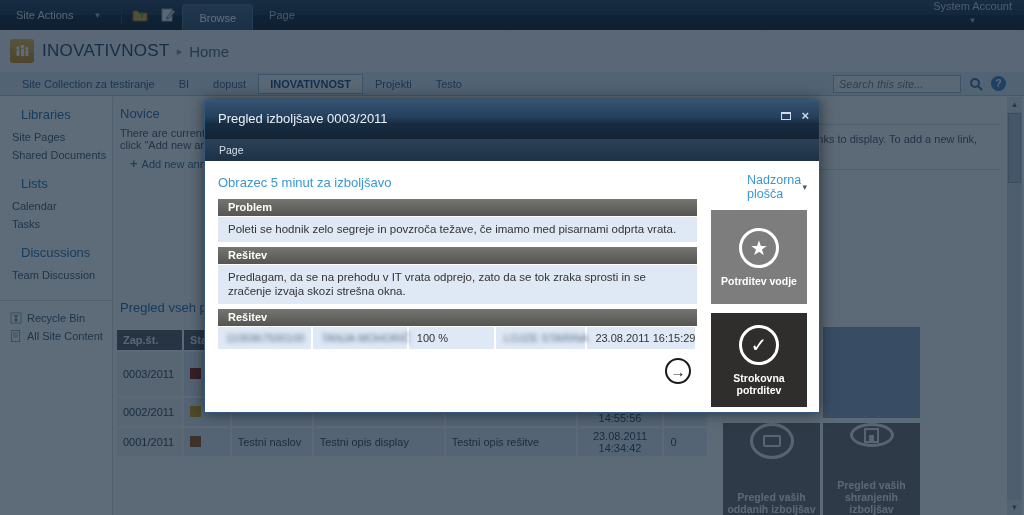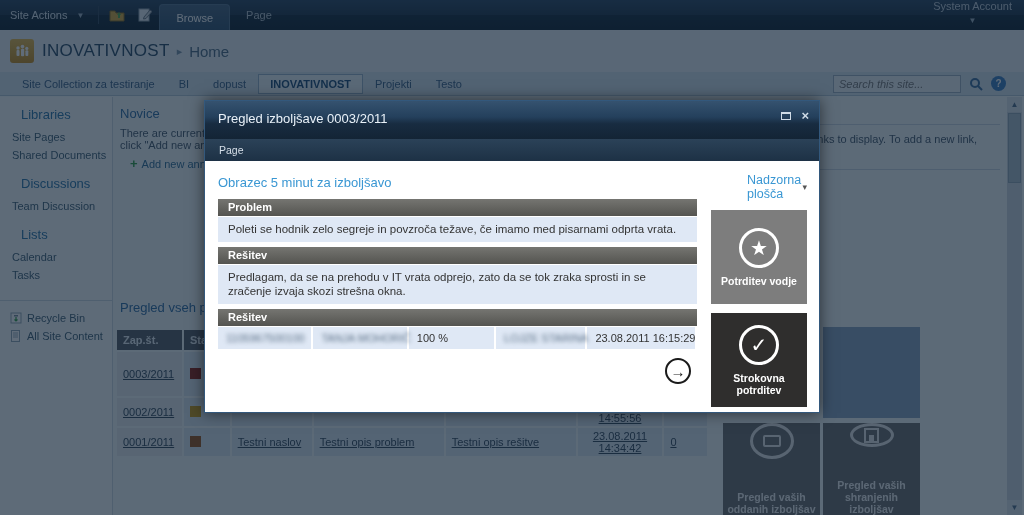--- a/index.html
+++ b/index.html
@@ -4,21 +4,21 @@
 <style>
   * { margin:0; padding:0; box-sizing:border-box; }
   html,body { width:1024px; height:515px; overflow:hidden; }
   body { font-family:"Liberation Sans", sans-serif; background:#fff; }
   #app { position:relative; width:1024px; height:515px; background:#f4f8fa; overflow:hidden; }
 
   
   .topbar { position:absolute; left:0; top:0; width:1024px; height:30px;
     background:linear-gradient(180deg,#2b4560 0%,#1f3549 50%,#152839 51%,#10202f 100%);
     color:#cfdbe6; font-size:11px; display:flex; align-items:stretch; }
-  .site-actions { padding:0 10px; display:flex; align-items:center; gap:9px; color:#dbe5ee; cursor:pointer; }
+  .site-actions { padding:0 16px; display:flex; align-items:center; gap:20px; color:#dbe5ee; cursor:pointer; }
   .tb-sep { width:1px; height:18px; background:#33475c; margin:6px 4px; }
   .tb-icon { width:22px; height:22px; margin:4px 3px; display:flex; align-items:center; justify-content:center; }
   .ribbon-tab { padding:0 16px; display:flex; align-items:center; color:#b8c4ce; cursor:pointer; }
   .ribbon-tab.active { background:linear-gradient(180deg,#4a6residual,#33506b) ; }
   .ribbon-tab.active { background:linear-gradient(180deg,#47637f 0%,#31506d 100%); color:#fff;
     border-radius:4px 4px 0 0; margin-top:4px; border:1px solid #56728e; border-bottom:none; }
   .topbar-right { margin-left:auto; padding-right:12px; display:flex; align-items:center; gap:4px; color:#c2cdd8;flex-direction:column; }
   .caret { font-size:8px; color:#9fb0bf; }
 
   
@@ -54,21 +54,21 @@
   .wp-title { position:absolute; font-size:13px; color:#2e6da4; cursor:pointer; white-space:nowrap; }
   .announce-text { position:absolute; left:120px; top:127px; width:390px; font-size:11px; color:#44586a; }
   .announce-add { position:absolute; left:130px; top:156px; font-size:11px; color:#2f6e96; cursor:pointer; white-space:nowrap; }
   .plus { color:#2f9e44; font-weight:bold; font-size:13px; margin-right:4px; }
   .links-empty { position:absolute; left:662px; top:124px; width:338px; font-size:11px; color:#44586a;
     border-top:1px solid #c9d6e1; border-bottom:1px solid #c9d6e1; padding:8px 0 12px 0; }
 
   
   .bg-table { position:absolute; left:115px; top:328px; border-collapse:separate; border-spacing:2px; background:transparent; table-layout:fixed; }
   .bg-table th { background:#555b63; color:#e8edf2; font-size:11px; font-weight:bold; height:20px; padding:2px 6px; text-align:left; white-space:nowrap; overflow:hidden; }
-  .bg-table td { font-size:11px; color:#33485a; background:#dce6f1; padding:2px 6px; vertical-align:middle; overflow:hidden;text-decoration:underline; }
+  .bg-table td { font-size:11px; color:#33485a; background:#dce6f1; padding:2px 6px; vertical-align:middle; overflow:hidden; }
   .bg-table td.idcell { background:#e6eaee; }
   .status-sq { display:inline-block; width:11px; height:11px; }
   .datecell { text-align:center; font-size:10.5px; line-height:12px; }
 
   
   .bg-tile-blue { position:absolute; left:823px; top:327px; width:97px; height:91px; background:#8aa3c2; }
   .bg-tile { position:absolute; width:97px; height:92px; top:423px; background:#6e6e6e; display:flex;
     flex-direction:column; align-items:center; justify-content:center; gap:8px; cursor:pointer; }
   .bg-tile .circ { width:44px; height:44px; border:3px solid #e8e8e8; border-radius:50%;
     display:flex; align-items:center; justify-content:center; }
@@ -188,27 +188,27 @@
     </span>
   </div>
 
   <div class="sidebar">
     <div class="sb-section">
       <div class="sb-title">Libraries</div>
       <div class="sb-item">Site Pages</div>
       <div class="sb-item">Shared Documents</div>
     </div>
     <div class="sb-section">
-      <div class="sb-title">Discussions</div>
-      <div class="sb-item">Team Discussion</div>
-    </div>
-    <div class="sb-section">
       <div class="sb-title">Lists</div>
       <div class="sb-item">Calendar</div>
       <div class="sb-item">Tasks</div>
+    </div>
+    <div class="sb-section">
+      <div class="sb-title">Discussions</div>
+      <div class="sb-item">Team Discussion</div>
     </div>
     <div class="sb-footer">
       <div class="sb-item">
         <svg width="12" height="12" viewBox="0 0 12 12">
             <rect x="1" y="1" width="10" height="10" fill="#fff" stroke="#93a7b5"></rect>
             <path d="M4 3h4v1.5H4z" fill="#7a8b98"></path>
             <path d="M6 5v4M4.5 7.5L6 9l1.5-1.5" stroke="#2f9e44" stroke-width="1.2" fill="none"></path>
           </svg>
         <span>Recycle Bin</span>
       </div>
@@ -268,21 +268,21 @@
       <td></td>
       <td></td>
       <td></td>
       <td class="datecell">23.08.2011 14:55:56</td>
       <td></td>
     </tr>
     <tr style="height:26px;">
       <td class="idcell">0001/2011</td>
       <td><span class="status-sq" style="background-color: rgb(156, 84, 24);"></span></td>
       <td>Testni naslov</td>
-      <td>Testni opis problem</td>
+      <td>Testni opis display</td>
       <td>Testni opis rešitve</td>
       <td class="datecell">23.08.2011 14:34:42</td>
       <td>0</td>
     </tr>
   </tbody>
     </table>
 
   <div class="bg-tile-blue"></div>
   <div class="bg-tile" style="left:723px;">
     <span class="circ">

